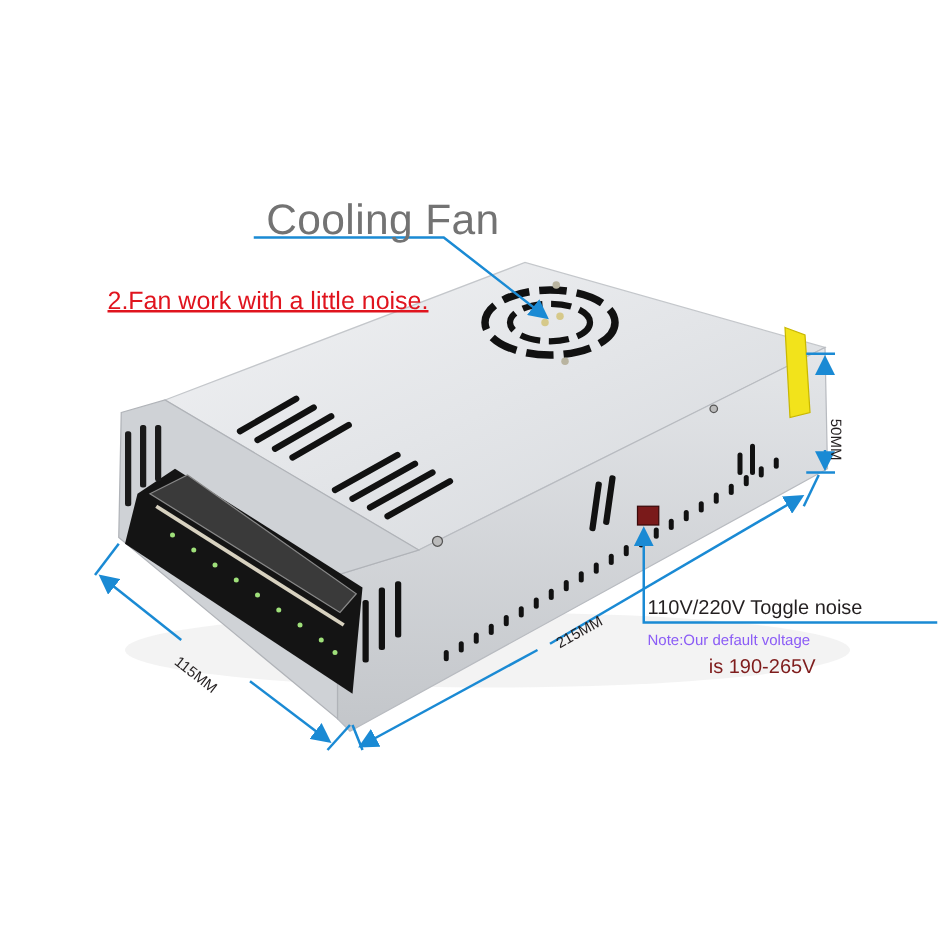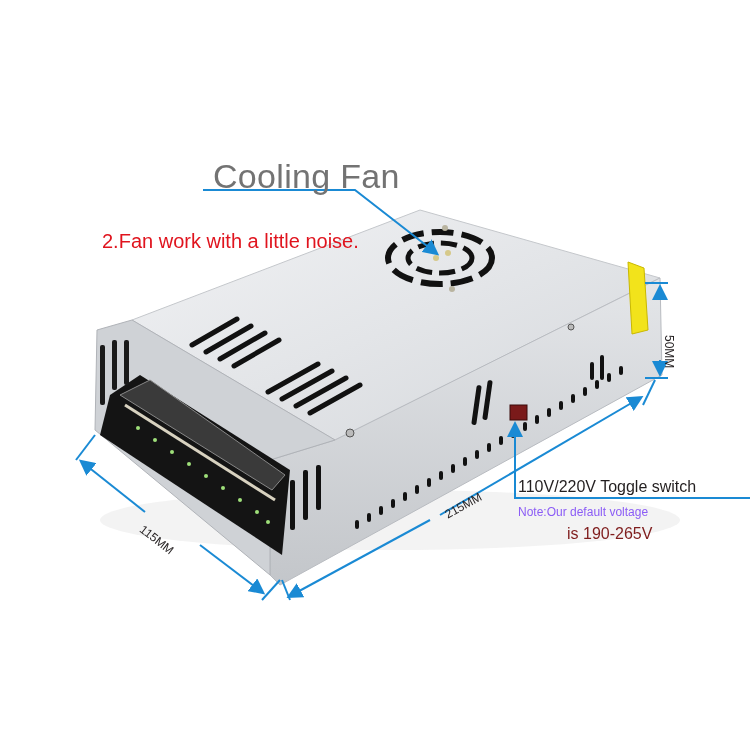--- a/index.html
+++ b/index.html
@@ -4,21 +4,21 @@
   <style>
     html, body { margin: 0; padding: 0; background: #ffffff; }
     body { width: 750px; height: 750px; position: relative; overflow: hidden;
            font-family: "Liberation Sans", "DejaVu Sans", sans-serif; }
     .stage { position: absolute; left: 0; top: 0; width: 750px; height: 750px; }
     svg.product { position: absolute; left: 0; top: 0; }
     .label { position: absolute; white-space: nowrap; line-height: 1; }
     .title-fan { left: 201px; top: 159px; font-size: 34px; color: #737373; letter-spacing: 0.3px; margin-left: 12px; }
     .note-red { color: #e0141e; font-size: 20px; }
     .note1 { left: 27px; top: 204px; }
-    .note2 { left: 102px; top: 231px; }
+    .note2 { left: 86px; top: 231px; text-decoration: underline; }
     .toggle-label { left: 518px; top: 479px; font-size: 16px; color: #231f20; }
     .vnote1 { left: 518px; top: 506px; font-size: 12px; color: #8b5cf6; }
     .vnote2 { left: 567px; top: 526px; font-size: 16px; color: #7f1d1d; }
     .dim { position: absolute; font-size: 12px; color: #231f20; white-space: nowrap; line-height: 1; }
     .dim-115 { left: 145px; top: 523px; transform: rotate(38deg); transform-origin: left top; }
     .dim-215 { left: 443px; top: 510px; transform: rotate(-29deg); transform-origin: left top; }
     .dim-50 { left: 675px; top: 335px; transform: rotate(90deg); transform-origin: left top; }
   </style>
 </head>
 <body>
@@ -158,21 +158,21 @@
     <line x1="280" y1="580" x2="262" y2="600" stroke="#1a8ad4" stroke-width="2"></line>
     <line x1="145" y1="512" x2="82" y2="462" stroke="#1a8ad4" stroke-width="2" marker-end="url(#arrow)"></line>
     <line x1="200" y1="545" x2="262" y2="592" stroke="#1a8ad4" stroke-width="2" marker-end="url(#arrow)"></line>
 
     <polyline points="750,498 515,498 515,425" fill="none" stroke="#1a8ad4" stroke-width="2" marker-end="url(#arrow)"></polyline>
   </svg>
 
   <div class="label title-fan">Cooling Fan</div>
   <div class="label note-red note2">2.Fan work with a little noise.</div>
 
-  <div class="label toggle-label">110V/220V Toggle switch</div>
+  <div class="label toggle-label">110V/220V Toggle noise</div>
   <div class="label vnote1">Note:Our default voltage</div>
   <div class="label vnote2">is 190-265V</div>
 
   <div class="dim dim-115">115MM</div>
   <div class="dim dim-215">215MM</div>
   <div class="dim dim-50">50MM</div>
 
 </div>
 
 </body></html>

